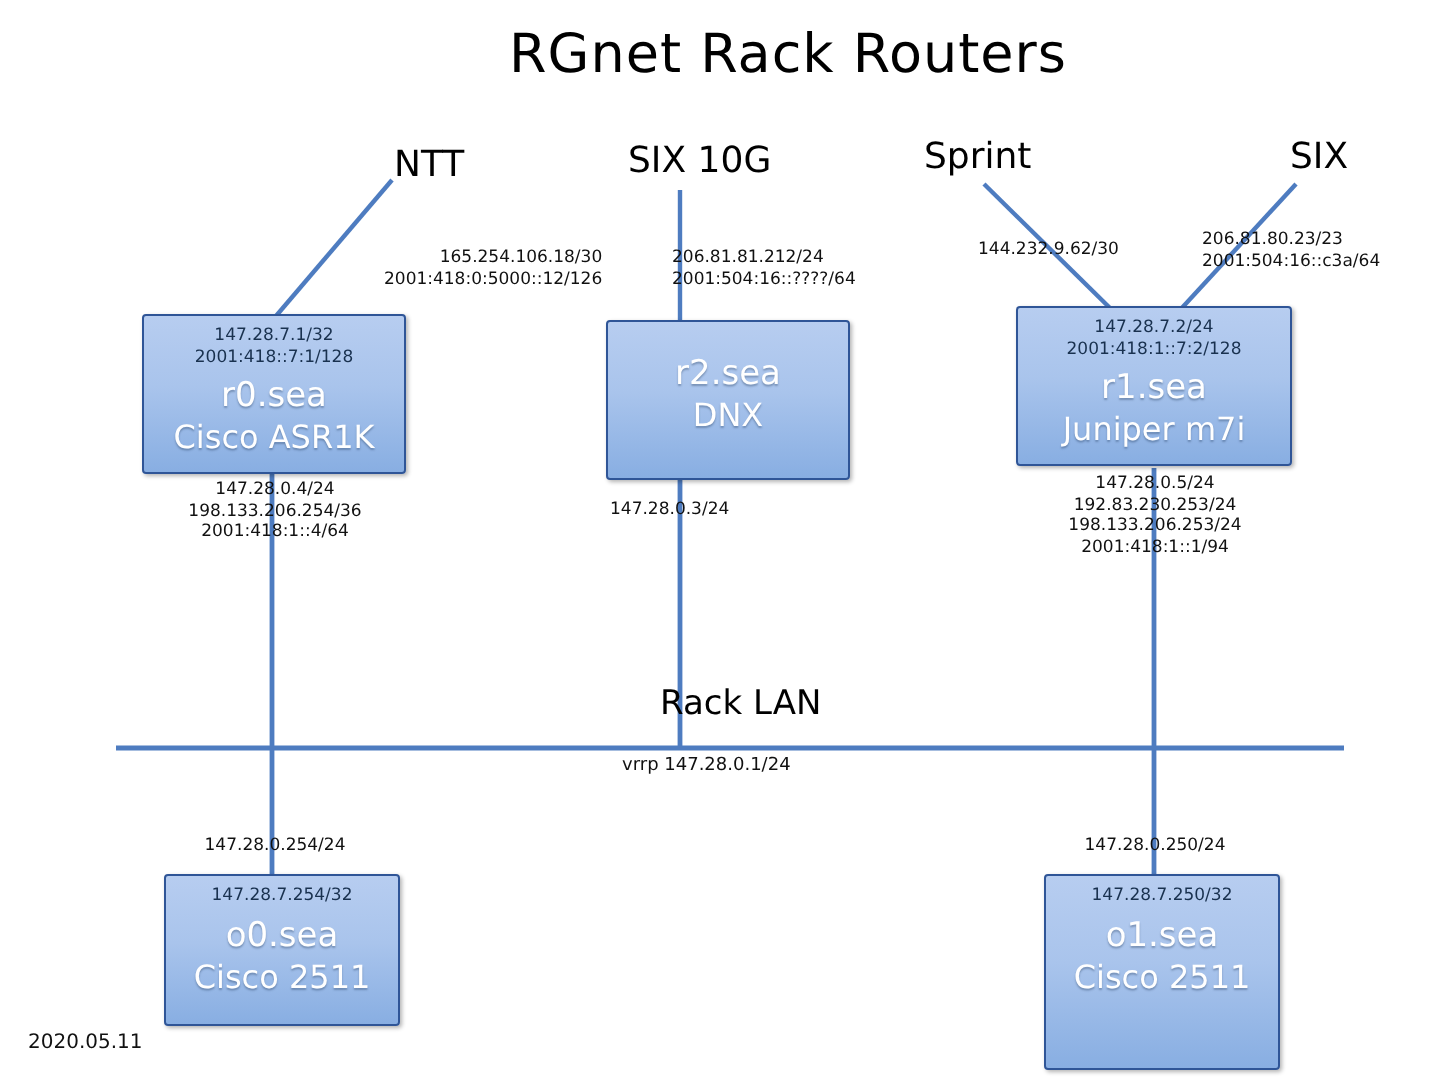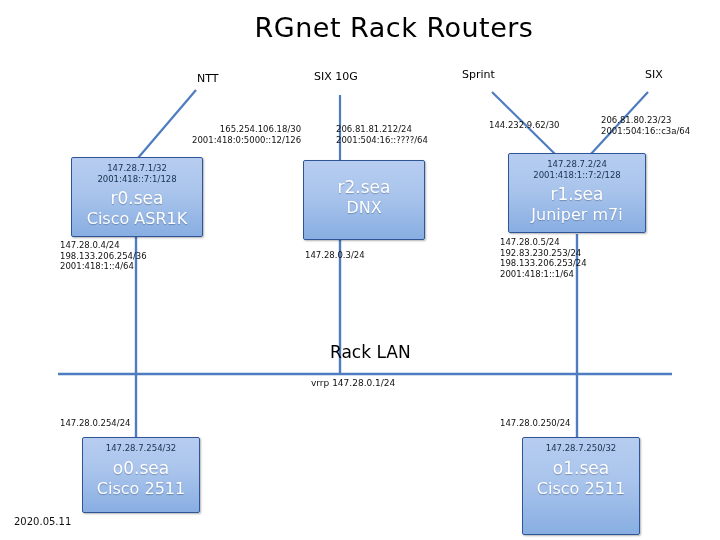--- a/index.html
+++ b/index.html
@@ -67,34 +67,34 @@
   .node .model {
     font-size: 16px;
     line-height: 20px;
     color: #ffffff;
     text-shadow: 0 1px 1px rgba(25,49,79,0.35);
   }
 
   
   .uplink-name {
     position: absolute;
-    font-size: 11px;
+    font-size: 18px;
     color: #000000;
     white-space: nowrap;
   }
   .addr-label {
     position: absolute;
     font-size: 8.5px;
     line-height: 10.5px;
     color: #111111;
     white-space: nowrap;
     z-index: 4;
   }
   .addr-label.center {
-    text-align: left;
+    text-align: center;
   }
   .lan-name {
     position: absolute;
     font-size: 17px;
     color: #000000;
     white-space: nowrap;
   }
   .lan-vrrp {
     position: absolute;
     font-size: 9px;
@@ -185,21 +185,21 @@
     <div class="ip-head">147.28.7.2/24</div>
     <div class="ip-head" style="margin-top:0;">2001:418:1::7:2/128</div>
     <div class="hostname">r1.sea</div>
     <div class="model">Juniper m7i</div>
   </div>
 
   <div class="addr-label center" style="left:500px; top:237px; width:155px;">
     <div>147.28.0.5/24</div>
     <div>192.83.230.253/24</div>
     <div>198.133.206.253/24</div>
-    <div>2001:418:1::1/64</div>
+    <div>2001:418:1::1/94</div>
   </div>
 
   <div class="lan-name" style="left:330px; top:342px;">Rack LAN</div>
   <div class="lan-vrrp" style="left:311px; top:378px;">vrrp 147.28.0.1/24</div>
 
   <div class="addr-label center" style="left:60px; top:418px; width:155px;">147.28.0.254/24</div>
 
   <div class="node" style="left:82px; top:437px; width:118px; height:76px;">
     <div class="ip-head">147.28.7.254/32</div>
     <div class="hostname">o0.sea</div>

